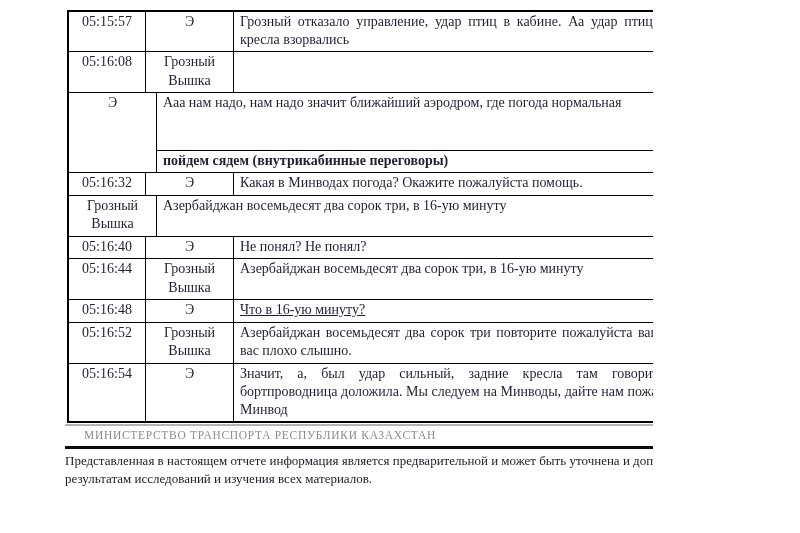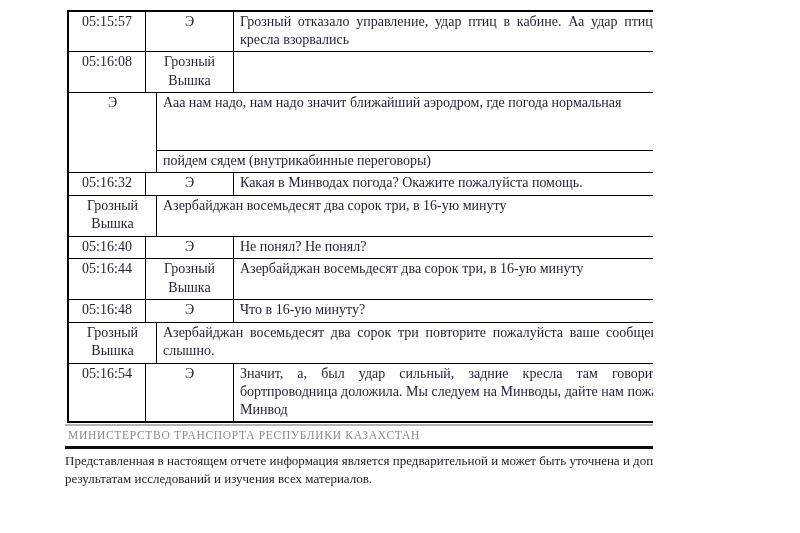--- a/index.html
+++ b/index.html
@@ -29,21 +29,21 @@
   .cell.msgcol{flex:1 1 auto;display:flex;flex-direction:column;}
   .msg{
     padding:1px 6px 2px;font-size:14px;line-height:18px;
     text-align:justify;text-align-last:left;box-sizing:border-box;
   }
   .msg + .msg{border-top:1.5px solid #000;}
 
   
   .rule-thin{position:absolute;left:65px;top:424px;width:685px;height:1.5px;background:#b5b5b5;}
   .ministry{
-    position:absolute;left:68px;top:429px;width:680px;
+    position:absolute;left:84px;top:429px;width:680px;
     font-size:11.5px;letter-spacing:0.7px;color:#8b8b8b;white-space:nowrap;
   }
   .rule-thick{position:absolute;left:65px;top:446px;width:688px;height:2.5px;background:#0b0b0b;}
   .note{
     position:absolute;left:65px;top:452px;width:693px;
     font-size:13px;line-height:18px;color:#1b1b28;text-align:left;
   }
 </style>
 </head>
 <body>
@@ -59,21 +59,21 @@
         </div>
       </div>
       <div class="trow">
         <div class="cell time">05:16:08</div>
         <div class="cell speaker">Грозный Вышка</div>
       </div>
       <div class="trow">
         <div class="cell speaker">Э</div>
         <div class="cell msgcol">
           <div class="msg" style="min-height: 57px;">Ааа нам надо, нам надо значит ближайший аэродром, где погода нормальная</div>
-          <div class="msg" style="min-height: 19px;">пойдем сядем (внутрикабинные переговоры)</div>
+          <div class="msg" style="min-height: 19px; font-weight: bold;">пойдем сядем (внутрикабинные переговоры)</div>
         </div>
       </div>
       <div class="trow">
         <div class="cell time">05:16:32</div>
         <div class="cell speaker">Э</div>
         <div class="cell msgcol">
           <div class="msg" style="min-height: 17px;">Какая в Минводах погода? Окажите пожалуйста помощь.</div>
         </div>
       </div>
       <div class="trow">
@@ -93,24 +93,25 @@
         <div class="cell time">05:16:44</div>
         <div class="cell speaker">Грозный Вышка</div>
         <div class="cell msgcol">
           <div class="msg" style="min-height: 37px;">Азербайджан восемьдесят два сорок три, в 16-ую минуту</div>
         </div>
       </div>
       <div class="trow">
         <div class="cell time">05:16:48</div>
         <div class="cell speaker">Э</div>
         <div class="cell msgcol">
-          <div class="msg" style="min-height: 15px;">Что в 16-ую минуту?</div>
+          <div class="msg" style="min-height: 15px; text-decoration: underline;">Что в 16-ую минуту?</div>
         </div>
       </div>
       <div class="trow">
+        <div class="cell time">05:16:52</div>
         <div class="cell speaker">Грозный Вышка</div>
         <div class="cell msgcol">
           <div class="msg" style="min-height: 37px;">Азербайджан восемьдесят два сорок три повторите пожалуйста ваше сообщение, вас плохо слышно.</div>
         </div>
       </div>
       <div class="trow">
         <div class="cell time">05:16:54</div>
         <div class="cell speaker">Э</div>
         <div class="cell msgcol">
           <div class="msg" style="min-height: 55px;">Значит, а, был удар сильный, задние кресла там говорит взорвались, бортпроводница доложила. Мы следуем на Минводы, дайте нам пожалуйста погоду Минвод</div>

